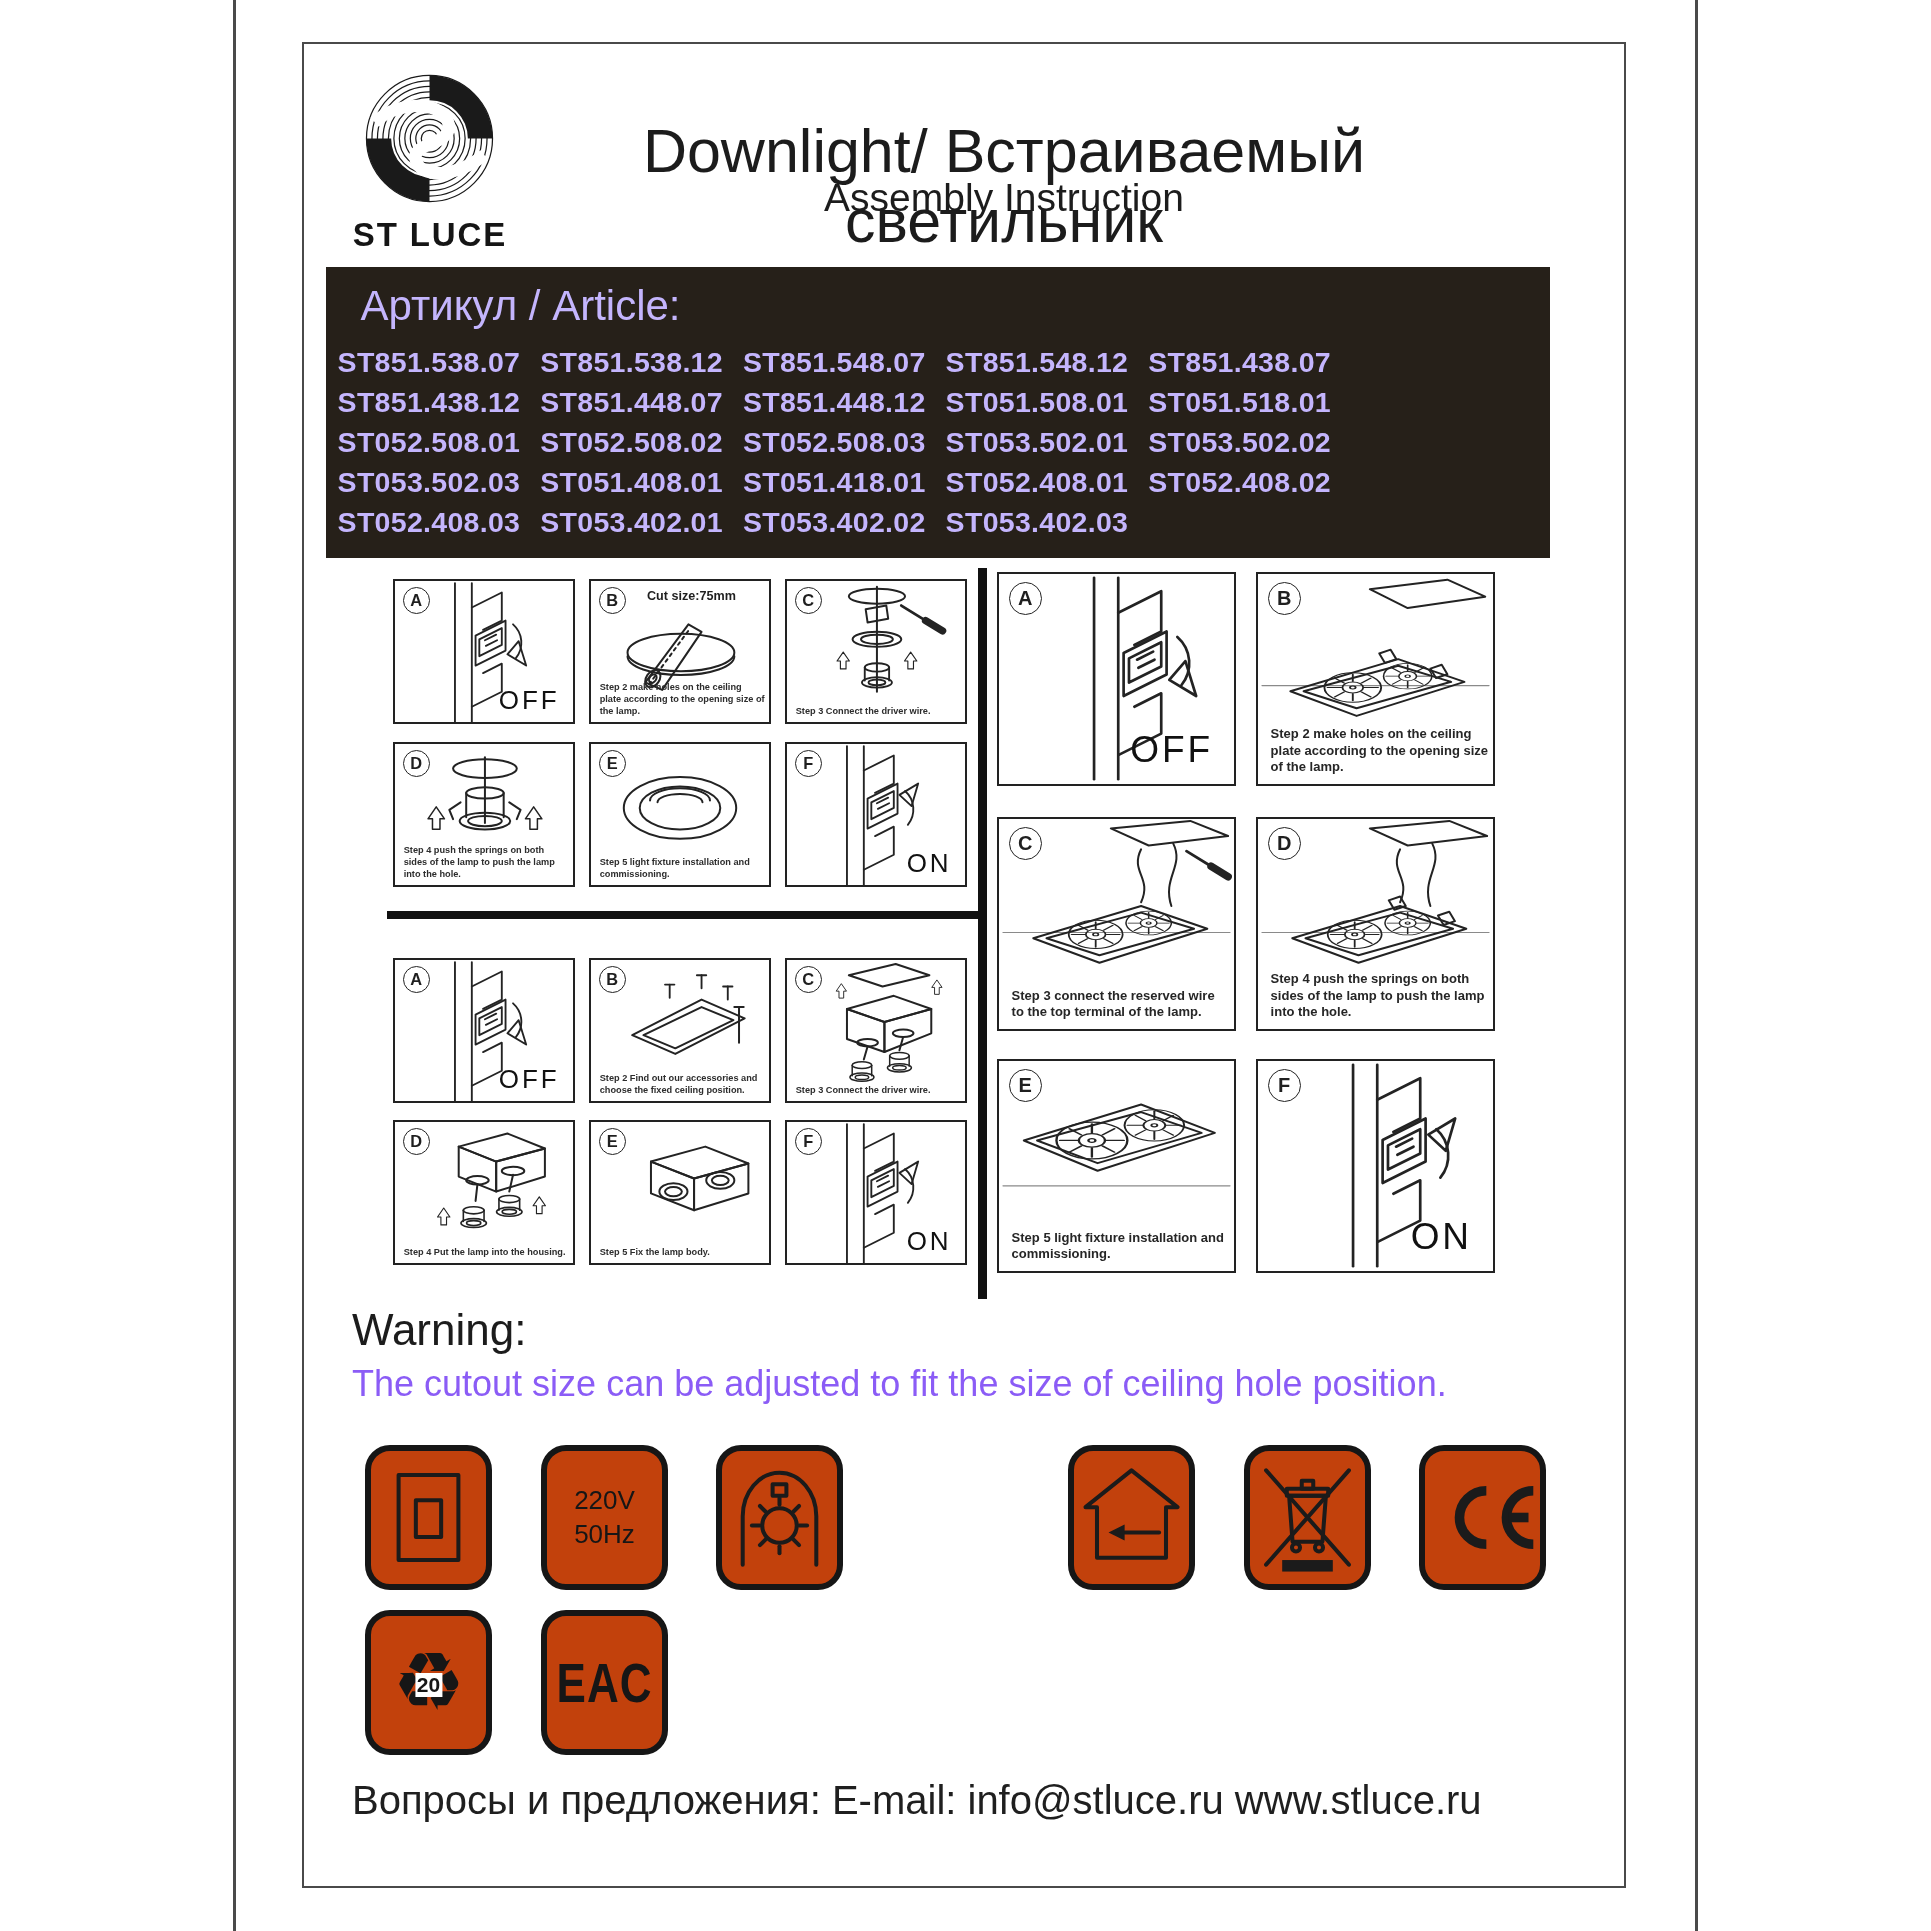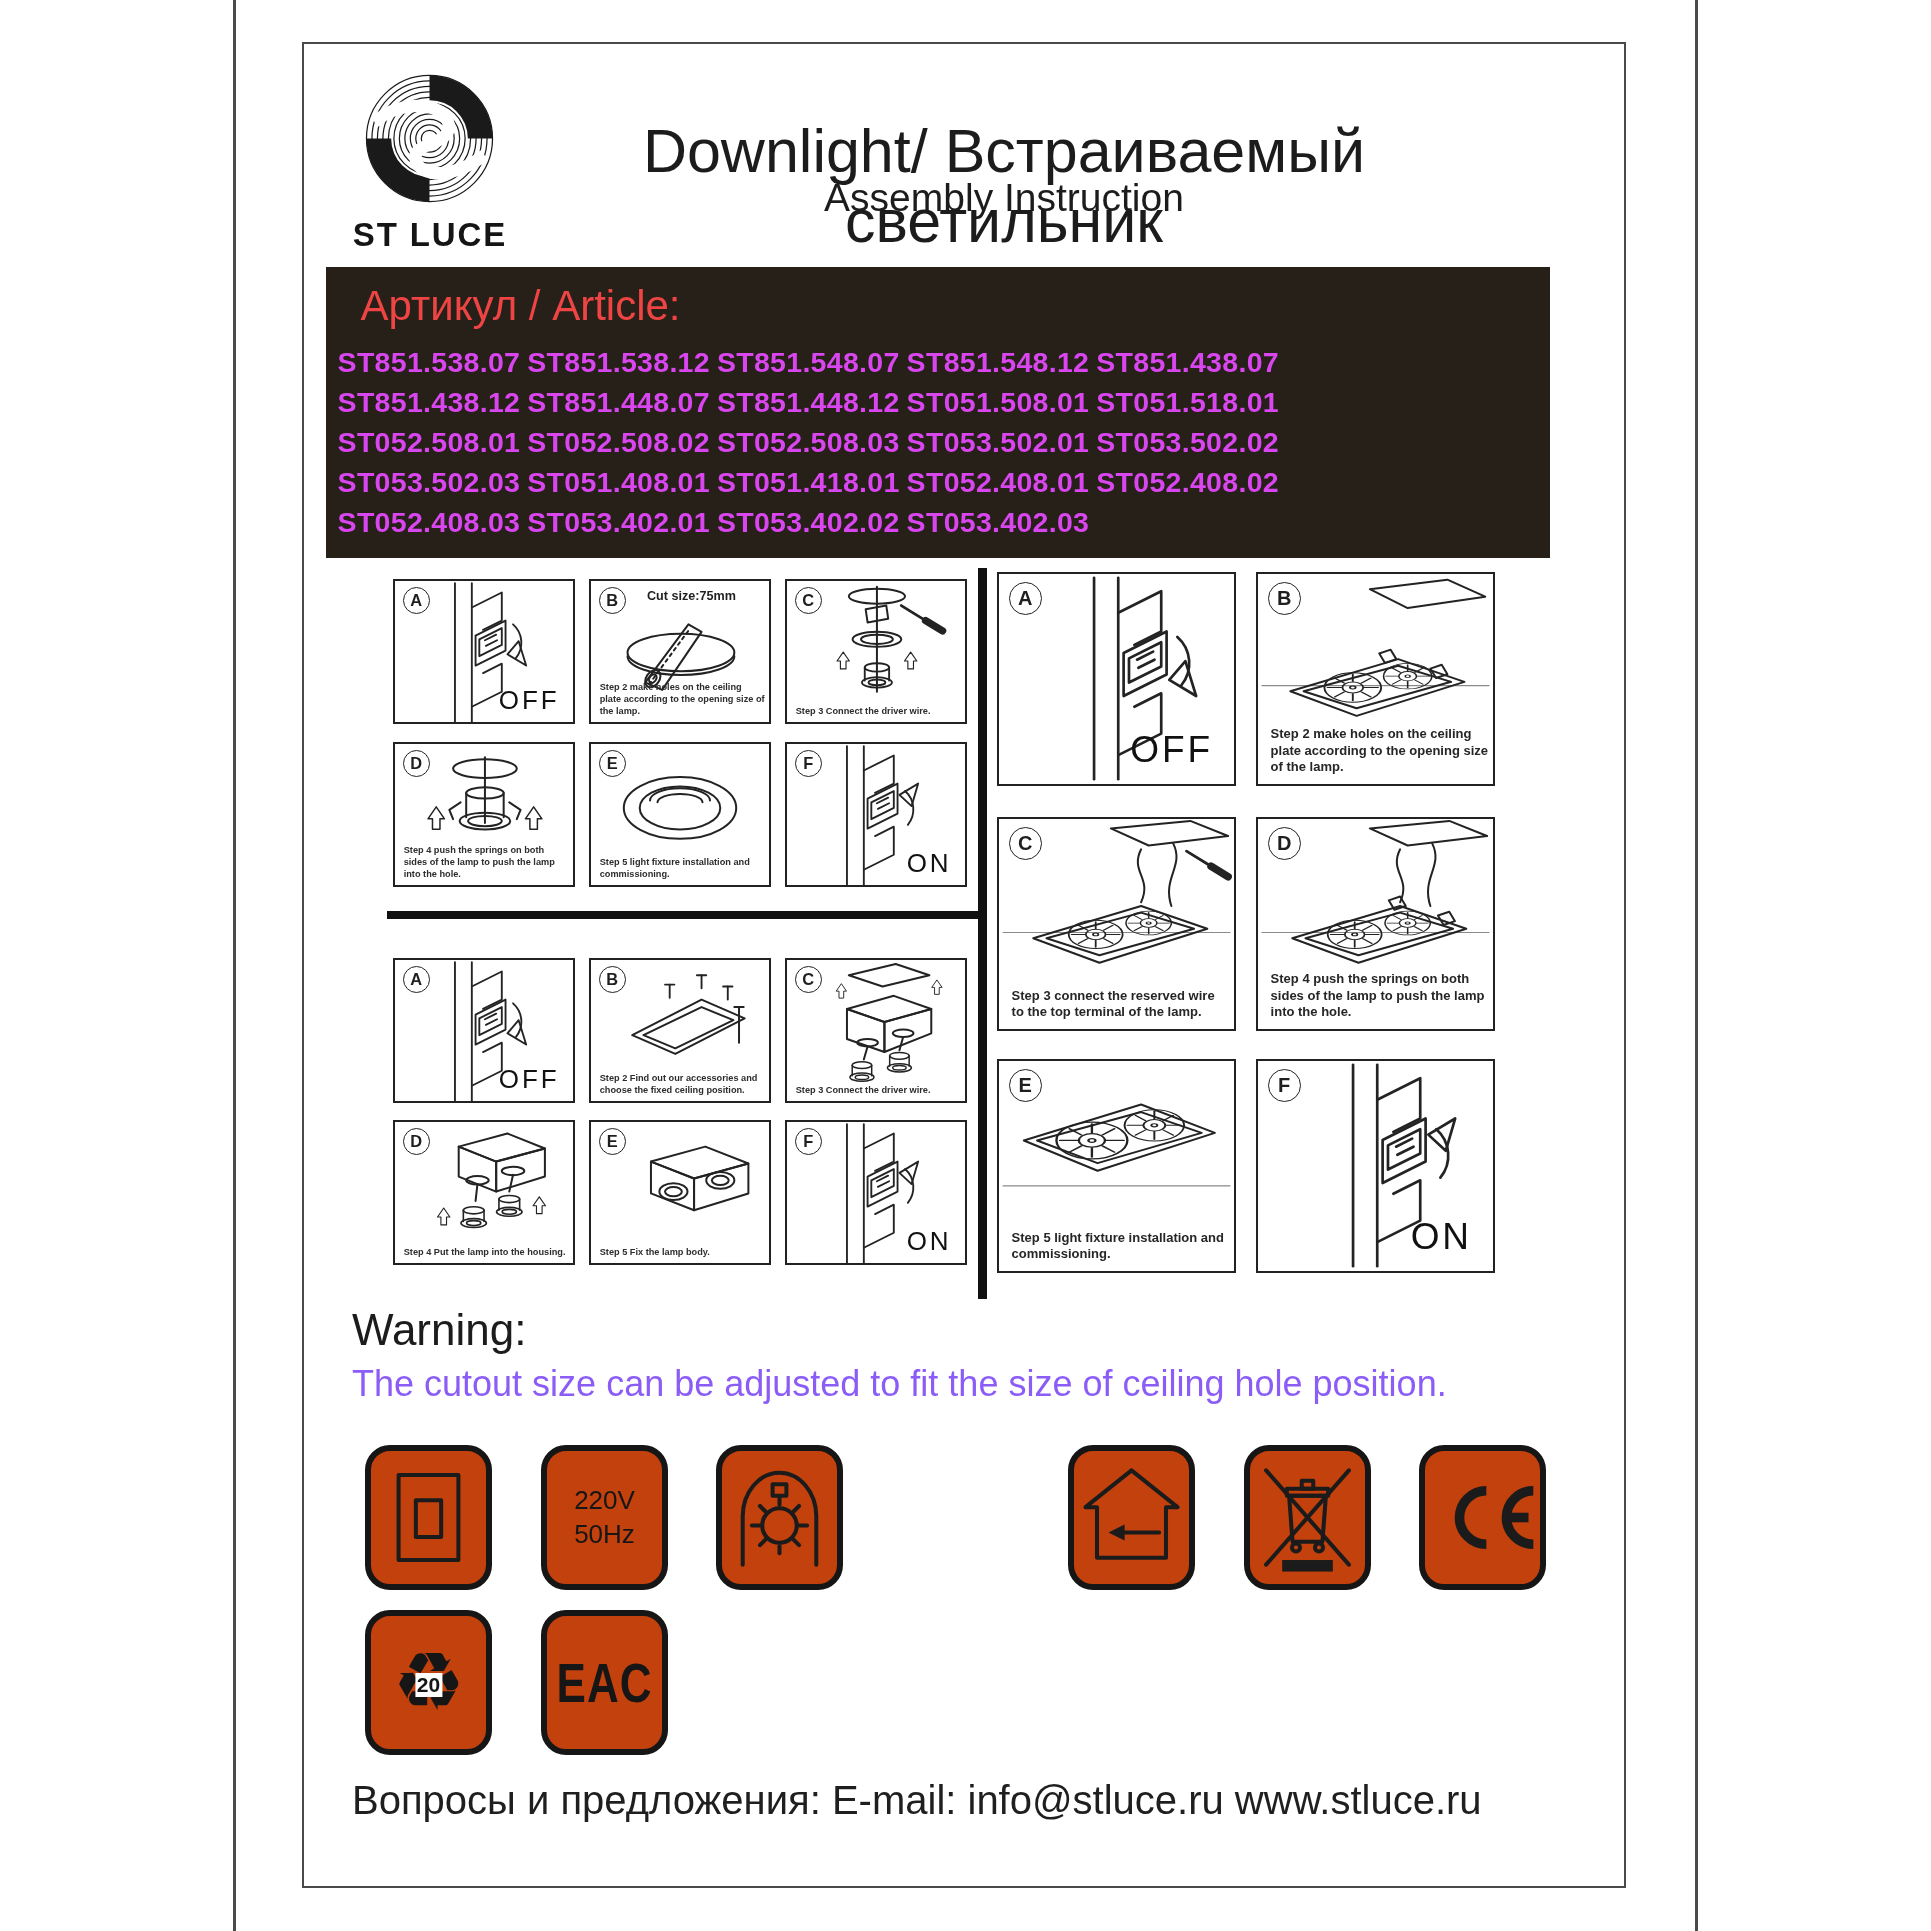--- a/index.html
+++ b/index.html
@@ -9,23 +9,23 @@
   #doc-border{position:absolute;left:302px;top:42px;width:1324px;height:1846px;border:2.9px solid #4a4a4a;box-sizing:border-box;}
 
   
   #logo{position:absolute;left:361px;top:70px;width:137px;height:137px;}
   #brand{position:absolute;left:348px;top:216px;width:164px;text-align:center;font-size:33px;font-weight:700;letter-spacing:1.9px;color:#151515;}
   #title1{position:absolute;left:521px;top:116px;width:966px;text-align:center;font-size:61px;color:#1c1c1c;}
   #title2{position:absolute;left:521px;top:176px;width:966px;text-align:center;font-size:39px;color:#1c1c1c;}
 
   
   #artbox{position:absolute;left:326px;top:267px;width:1224px;height:291px;background:#262019;box-sizing:border-box;padding:15.4px 0 0 11.6px;}
-  #art-heading{margin-left:23px;font-size:42px;color:#ef4444;font-weight:500;}
+  #art-heading{margin-left:23px;font-size:42px;color:#c4b5fd;font-weight:500;}
   #art-rows{margin-top:11.6px;}
-  .art-row{display:flex;gap:7px;color:#d946ef;font-weight:700;font-size:28.5px;line-height:40px;letter-spacing:0.3px;white-space:nowrap;}
+  .art-row{display:flex;gap:20px;color:#c4b5fd;font-weight:700;font-size:28.5px;line-height:40px;letter-spacing:0.3px;white-space:nowrap;}
 
   
   .panel{position:absolute;border:2.4px solid #222;box-sizing:border-box;background:#fff;}
   .s1{width:182px;height:145px;}
   .s3{width:239px;height:214px;}
   .panel svg.diagram{position:absolute;inset:0;width:100%;height:100%;}
   .pl{position:absolute;top:5.8px;left:7.7px;width:25px;height:25px;border:1.9px solid #222;border-radius:50%;display:flex;align-items:center;justify-content:center;font-size:16.4px;font-weight:600;background:#fff;z-index:2;}
   .s3 .pl{width:31px;height:31px;font-size:20px;top:7.7px;left:9.7px;}
   .state{position:absolute;right:13.5px;bottom:5.8px;font-size:26px;letter-spacing:2.9px;color:#111;z-index:2;}
   .s3 .state{font-size:37px;right:21px;bottom:13.5px;}

